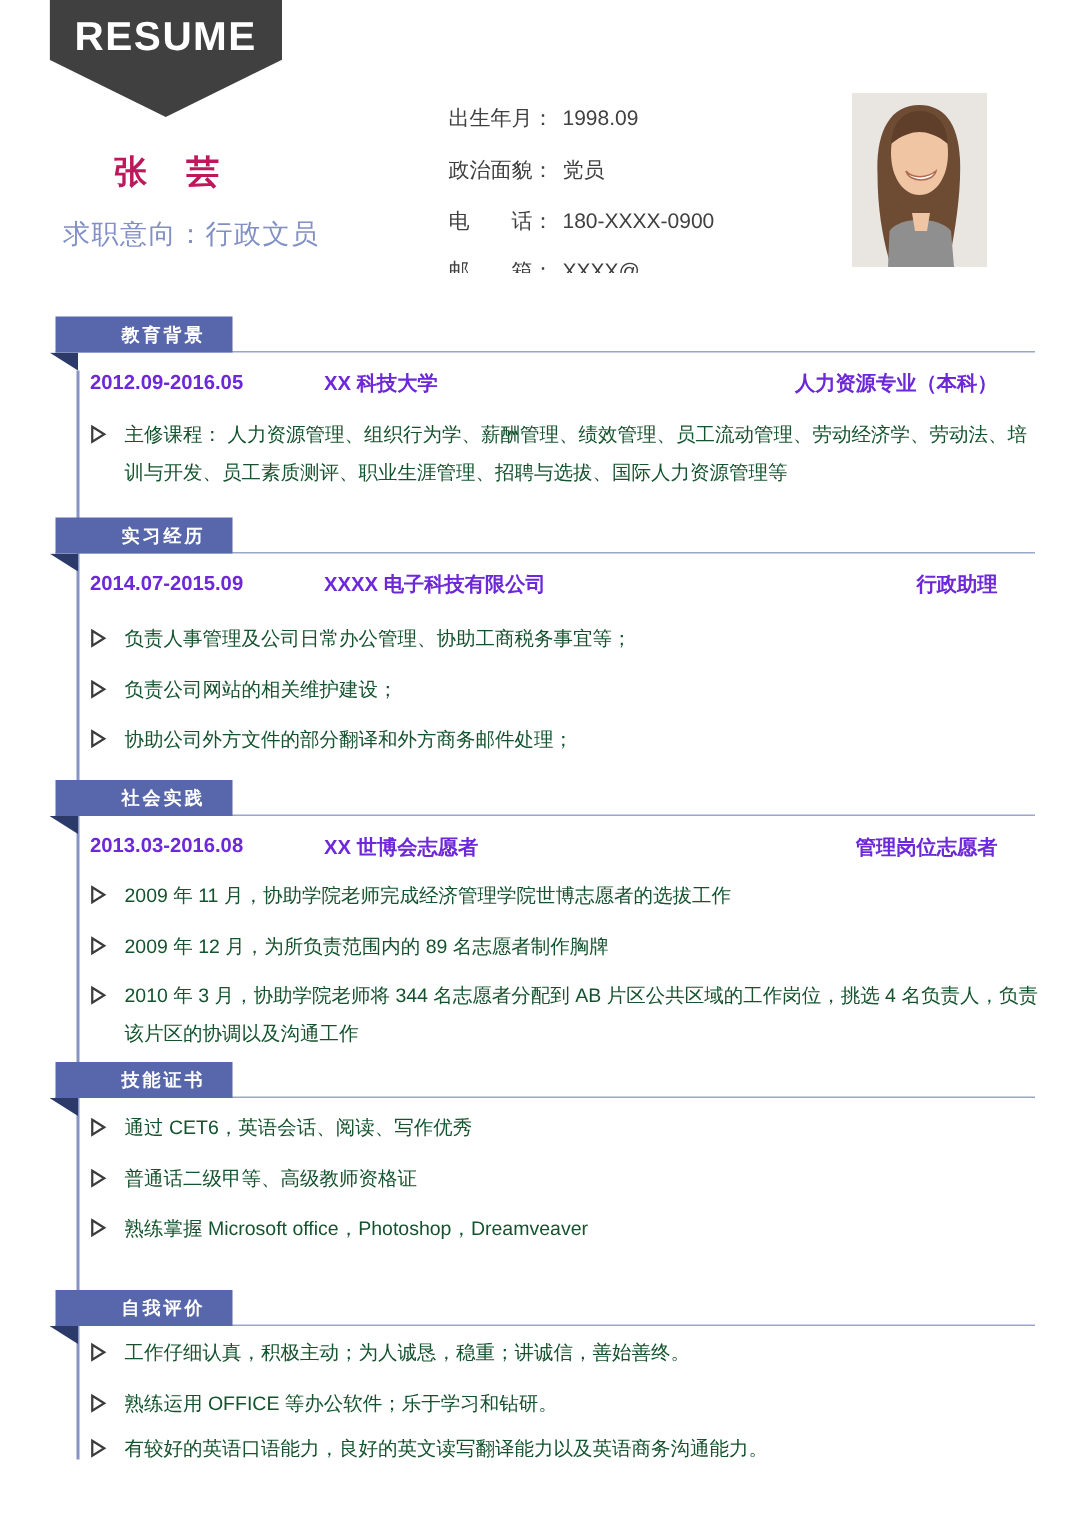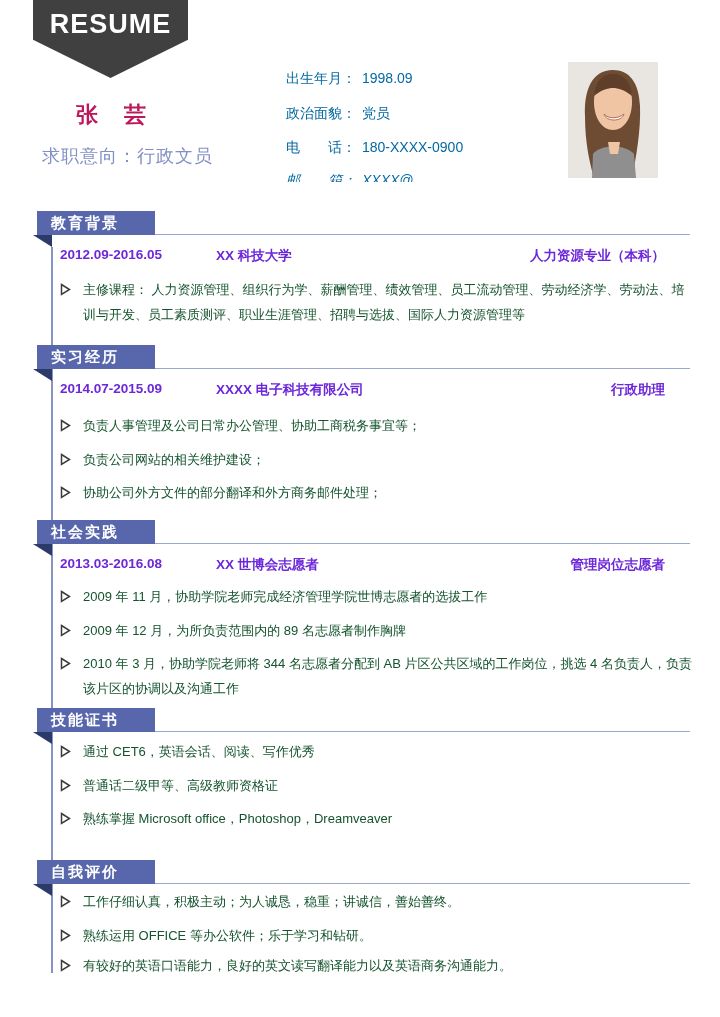--- a/index.html
+++ b/index.html
@@ -45,28 +45,28 @@
     position: absolute;
     left: 42px; top: 144px;
     font-size: 18px;
     color: #8290c5;
     letter-spacing: 1px;
     white-space: nowrap;
   }
   .details { position: absolute; left: 282px; top: 0; width: 280px; }
   .detail-row {
     position: absolute;
-    left: 4px;
+    left: 17px;
     font-size: 14px;
-    color: #0369a1;
+    color: #404040;
     white-space: nowrap;
   }
   .detail-row .lbl { display: inline-block; min-width: 56px; }
   .detail-row .sep { margin-right: 6px; }
-  .detail-row-clipped { height: 10px; overflow: hidden; font-style: italic; }
+  .detail-row-clipped { height: 10px; overflow: hidden; }
   .photo {
     position: absolute;
     left: 568px; top: 62px;
     width: 90px; height: 116px;
     overflow: hidden;
   }
 
   
   .vline {
     position: absolute;
@@ -74,24 +74,24 @@
     width: 2px; height: 726px;
     background: #8694c4;
   }
   .sec { position: absolute; left: 0; width: 720px; }
   .banner {
     position: absolute;
     left: 37px; top: 0;
     width: 118px; height: 24px;
     background: #5866ab;
     color: #ffffff;
-    font-size: 15px;
+    font-size: 12px;
     font-weight: bold;
     line-height: 24px;
-    padding-left: 14px;
+    padding-left: 44px;
     letter-spacing: 2px;
     z-index: 2;
   }
   .rule {
     position: absolute;
     left: 37px; top: 23px;
     width: 653px; height: 1px;
     background: #9aa6cb;
     z-index: 1;
   }

